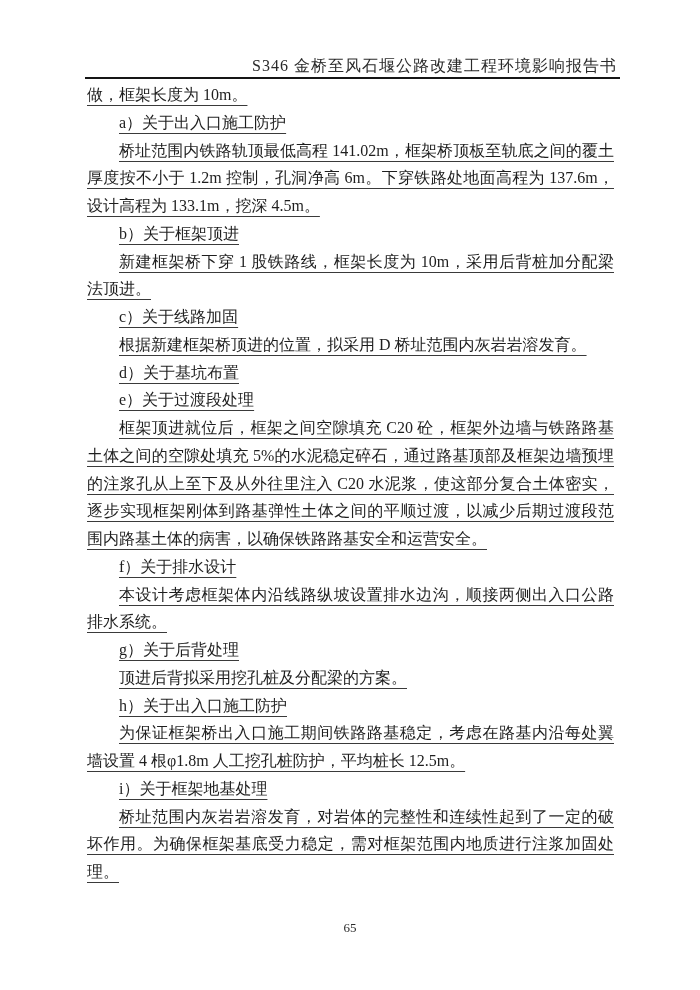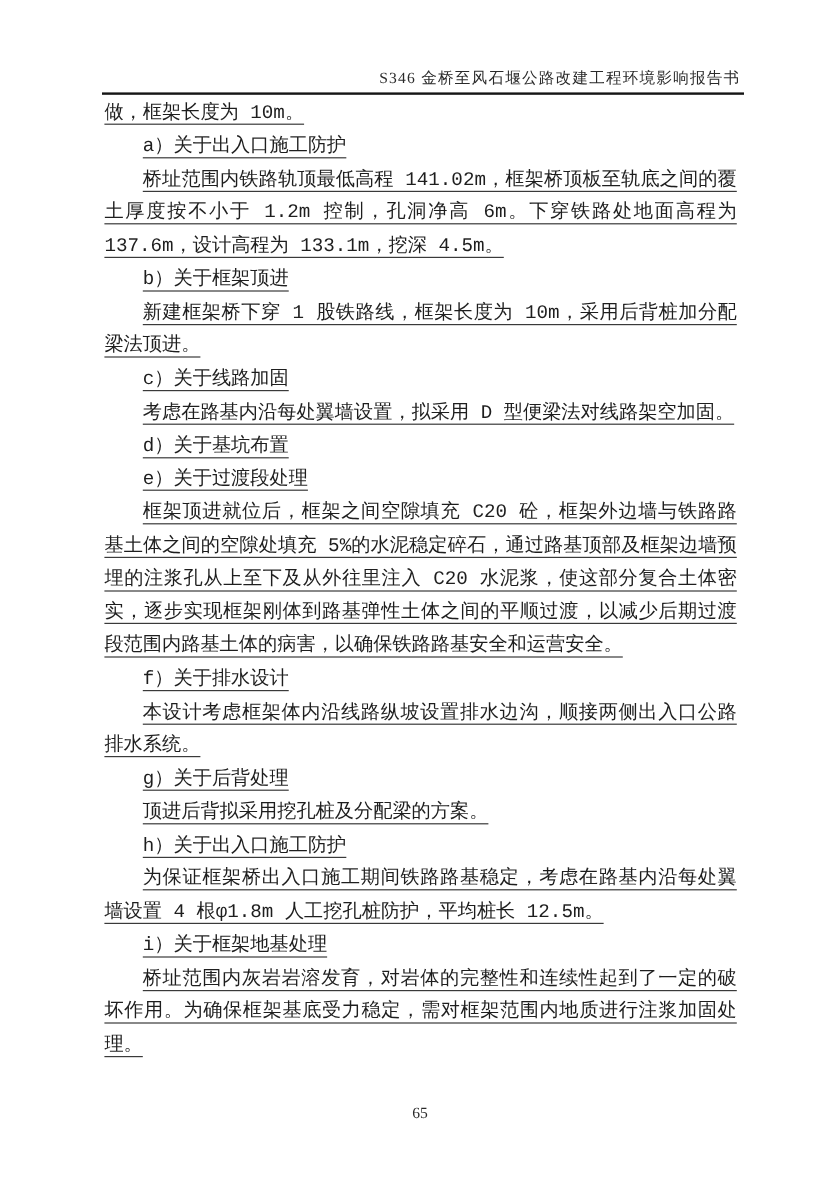--- a/index.html
+++ b/index.html
@@ -15,21 +15,21 @@
     font-family: "Liberation Serif", "DejaVu Serif", serif;
     color: #1e1e1e;
     overflow: hidden;
   }
   .running-header {
     position: absolute;
     top: 56px;
     left: 85px;
     width: 532px;
     text-align: right;
-    font-size: 13px;
+    font-size: 16px;
     letter-spacing: 1px;
     color: #2a2a2a;
     white-space: nowrap;
   }
   .header-rule {
     position: absolute;
     top: 77px;
     left: 85px;
     width: 535px;
     height: 2px;
@@ -37,21 +37,20 @@
   }
   .content {
     position: absolute;
     top: 81px;
     left: 87px;
     width: 527px;
     font-size: 16px;
     line-height: 27.75px;
     text-align: justify;
     text-justify: inter-character;
-    font-family: Liberation Mono, monospace;
   }
   .content p {
     margin: 0;
     text-decoration: underline;
     text-decoration-thickness: 1px;
     text-underline-offset: 5px;
     text-decoration-color: #3a3a3a;
   }
   .indent {
     text-indent: 2em;
@@ -75,21 +74,21 @@
 
   <div class="header-rule"></div>
 
   <div class="content">
     <p>做，框架长度为 10m。</p>
     <p class="indent">a）关于出入口施工防护</p>
     <p class="indent">桥址范围内铁路轨顶最低高程 141.02m，框架桥顶板至轨底之间的覆土厚度按不小于 1.2m 控制，孔洞净高 6m。下穿铁路处地面高程为 137.6m，设计高程为 133.1m，挖深 4.5m。</p>
     <p class="indent">b）关于框架顶进</p>
     <p class="indent">新建框架桥下穿 1 股铁路线，框架长度为 10m，采用后背桩加分配梁法顶进。</p>
     <p class="indent">c）关于线路加固</p>
-    <p class="indent">考虑在路基内沿每处翼墙设置，拟采用 D 型便梁法对线路架空加固。</p>
+    <p class="indent">根据新建框架桥顶进的位置，拟采用 D 桥址范围内灰岩岩溶发育。</p>
     <p class="indent">d）关于基坑布置</p>
     <p class="indent">e）关于过渡段处理</p>
     <p class="indent">框架顶进就位后，框架之间空隙填充 C20 砼，框架外边墙与铁路路基土体之间的空隙处填充 5%的水泥稳定碎石，通过路基顶部及框架边墙预埋的注浆孔从上至下及从外往里注入 C20 水泥浆，使这部分复合土体密实，逐步实现框架刚体到路基弹性土体之间的平顺过渡，以减少后期过渡段范围内路基土体的病害，以确保铁路路基安全和运营安全。</p>
     <p class="indent">f）关于排水设计</p>
     <p class="indent">本设计考虑框架体内沿线路纵坡设置排水边沟，顺接两侧出入口公路排水系统。</p>
     <p class="indent">g）关于后背处理</p>
     <p class="indent">顶进后背拟采用挖孔桩及分配梁的方案。</p>
     <p class="indent">h）关于出入口施工防护</p>
     <p class="indent">为保证框架桥出入口施工期间铁路路基稳定，考虑在路基内沿每处翼墙设置 4 根φ1.8m 人工挖孔桩防护，平均桩长 12.5m。</p>
     <p class="indent">i）关于框架地基处理</p>

